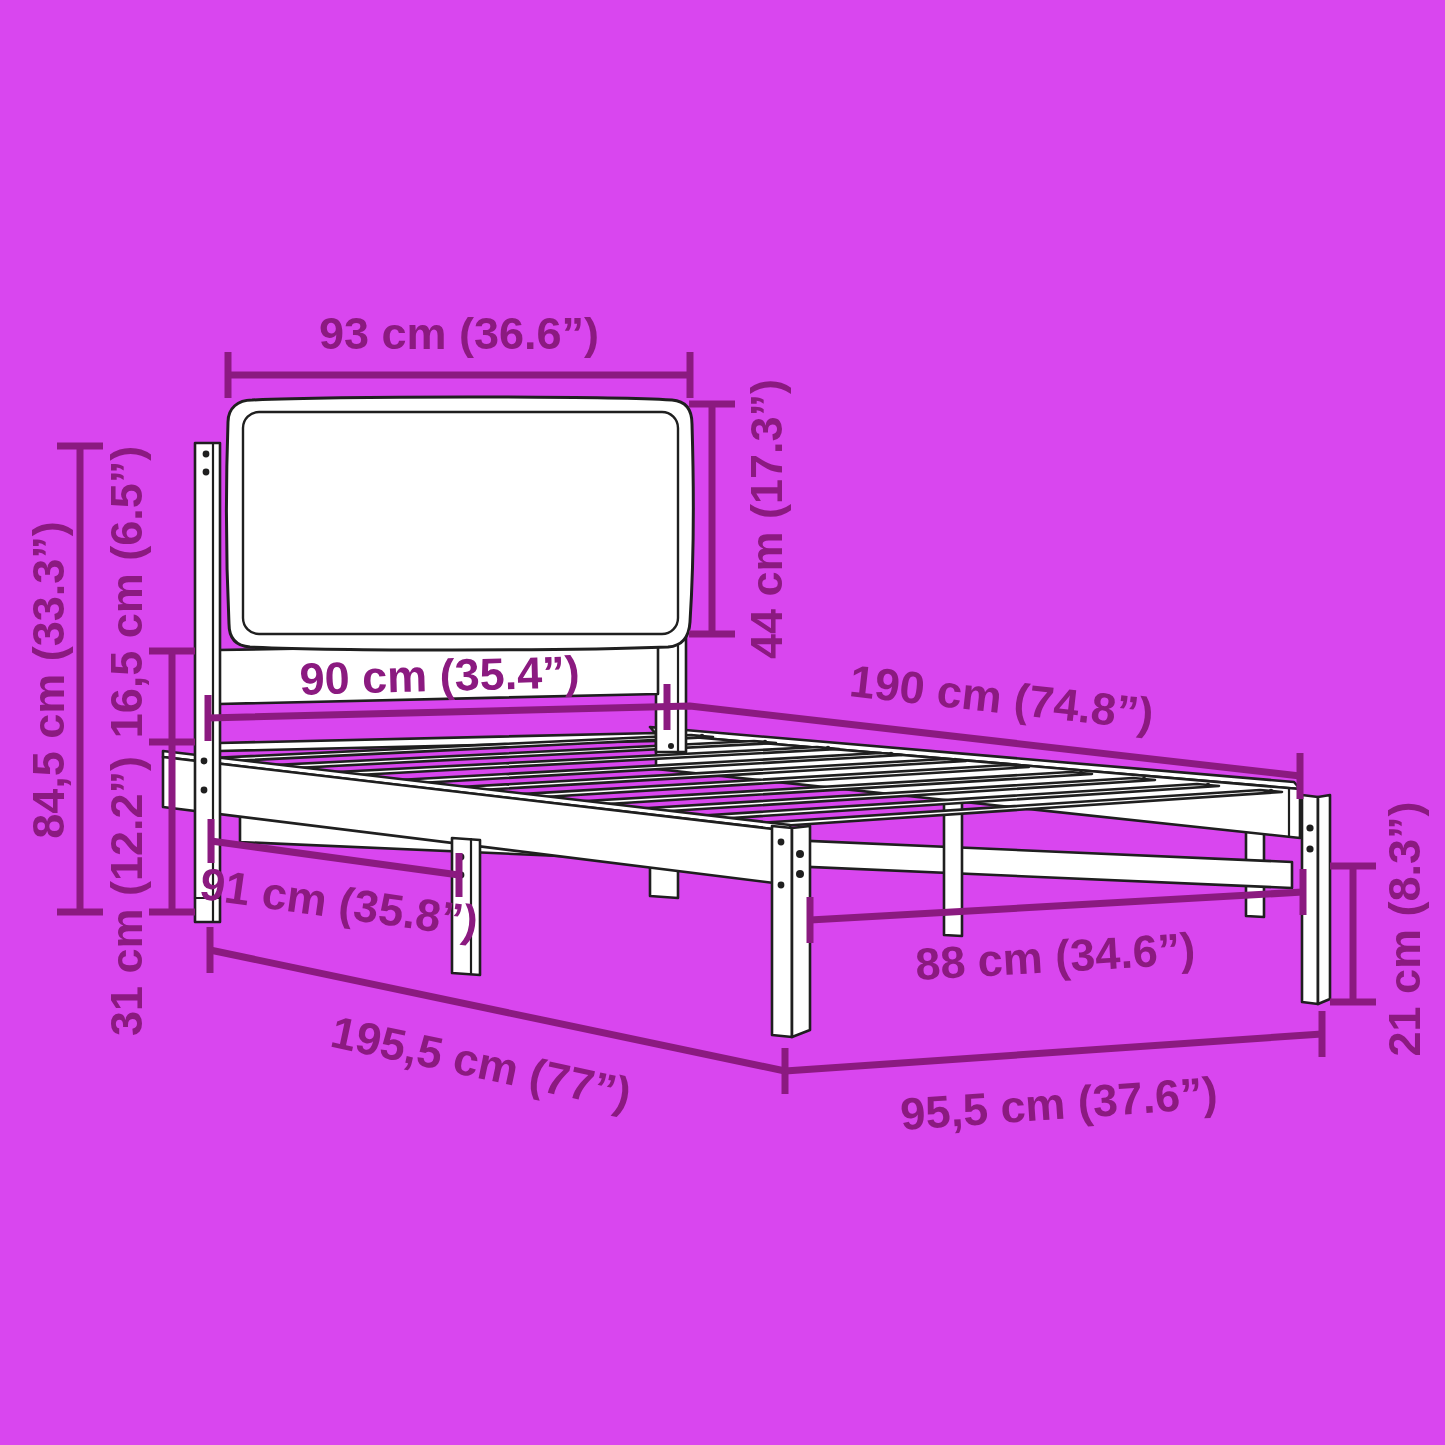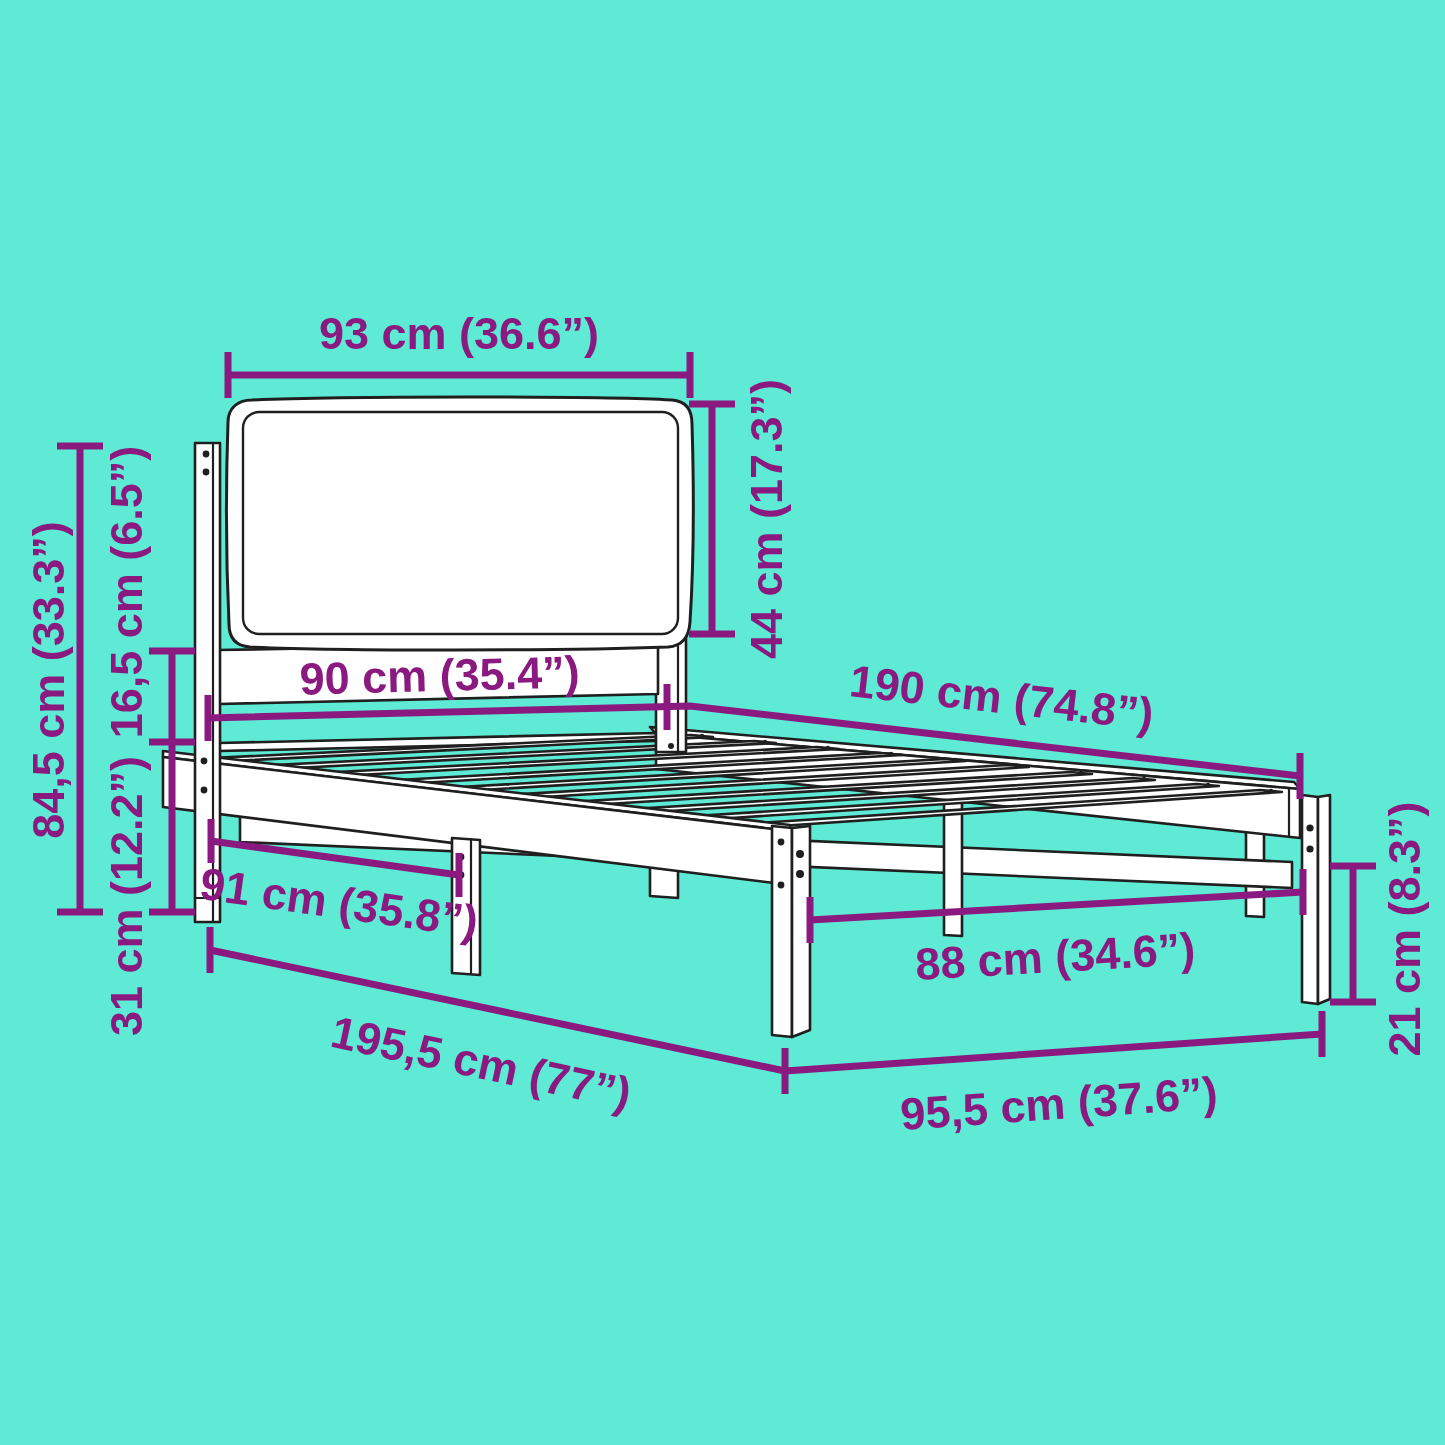--- a/index.html
+++ b/index.html
@@ -1,17 +1,17 @@
 <!DOCTYPE html>
 <html style="--accent: #8B1A80;"><head>
 <meta charset="utf-8">
 <style>
   html, body { margin: 0; padding: 0; background: #ffffff; }
   .stage {
-    width: 1445px; height: 1445px; background: #5eead4;
+    width: 1445px; height: 1445px; background: #d946ef;
     font-family: "Liberation Sans", sans-serif;
     position: relative; overflow: hidden;
   }
   svg { display: block; }
   .draw   { fill: #ffffff; stroke: #1f1f1f; stroke-width: 2.6; stroke-linejoin: round; stroke-linecap: round; }
   .drawln { fill: none;    stroke: #1f1f1f; stroke-width: 2.2; stroke-linecap: round; }
   .screw  { fill: #1f1f1f; stroke: none; }
   .dimln  { fill: none; stroke: var(--accent, #8B1A80); stroke-width: 7; stroke-linecap: butt; }
   .dim-label {
     fill: var(--accent, #8B1A80);

